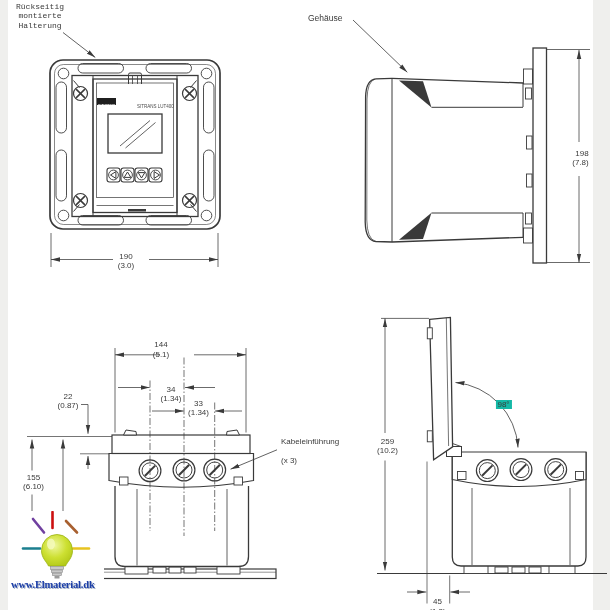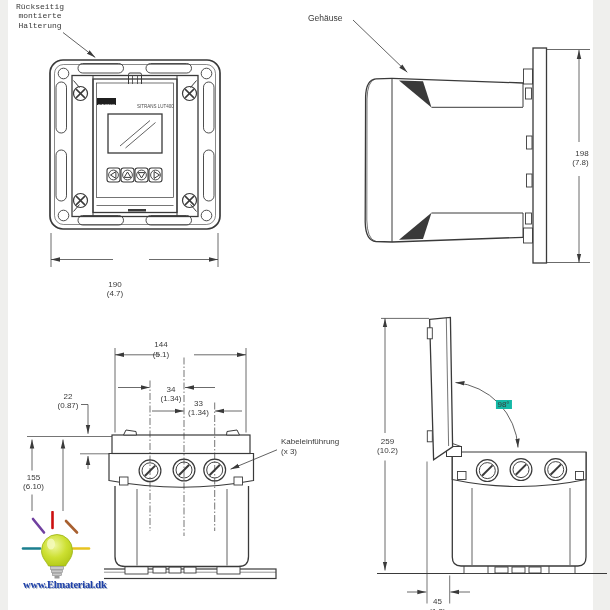--- a/index.html
+++ b/index.html
@@ -14,21 +14,21 @@
   .c { transform:translateX(-50%); text-align:center; }
   .lbl3 { text-align:center;font-family:Liberation Mono, monospace; }
   .angle-badge { background:#14b8a6; padding:0 2px; }
   .badge { position:absolute; left:96.5px; top:98px; width:19px; height:6.5px; background:#1f1f1f;
            overflow:hidden; z-index:3; }
   .badge span { display:inline-block; transform:scale(0.4); transform-origin:0 0; font-size:9px;
                 font-weight:bold; letter-spacing:0.5px; color:#fff; margin:1px 0 0 1.5px; white-space:nowrap; }
   .tinytxt { position:absolute; left:136.5px; top:98.2px; z-index:3; }
   .tinytxt span { display:inline-block; transform:scale(0.5); transform-origin:0 0; font-size:9px;
                   color:#4a4a4a; white-space:nowrap; }
-  .wm { position:absolute; left:23px; top:579px; z-index:3; font-family:"Liberation Serif", serif;
+  .wm { position:absolute; left:11px; top:579px; z-index:3; font-family:"Liberation Serif", serif;
         font-weight:bold; font-size:10.5px; letter-spacing:-0.2px; color:#1d3fa8;
         text-shadow:1px 1px 0 #a8b4c8; white-space:nowrap; }
   .bulb-svg { position:absolute; left:0; top:0; }
 </style>
 </head>
 <body>
 
 <div class="page">
   <div class="strip l"></div>
   <div class="strip r"></div>
@@ -266,23 +266,23 @@
   <div class="t lbl3" style="left:40px; top:1.5px; transform:translateX(-50%);">
     <div>Rückseitig</div>
     <div>montierte</div>
     <div>Halterung</div>
   </div>
   <div class="t" style="left:308px; top:13.5px; font-size:8.5px;">Gehäuse</div>
 
   <div class="badge"><span>SIEMENS</span></div>
   <div class="tinytxt"><span>SITRANS LUT400</span></div>
 
-  <div class="t c" style="left:115px; top:251.5px;margin-top:28px;">
+  <div class="t c" style="left:126px; top:251.5px;">
     <div>190</div>
-      <div>(4.7)</div>
+      <div>(3.0)</div>
   </div>
   <div class="t c" style="left:580.5px; top:148.5px;text-align:right;">
     <div>198</div>
       <div>(7.8)</div>
   </div>
   <div class="t c" style="left:161px; top:340px;text-align:center;">
     <div>144</div>
       <div>(5.1)</div>
   </div>
   <div class="t c" style="left:171px; top:372.8px;margin-top:12px;">
@@ -307,15 +307,15 @@
   </div>
   <div class="t c" style="left:503.5px; top:399.5px;">
     <span class="angle-badge">98°</span>
   </div>
   <div class="t c" style="left:437.5px; top:585px;margin-top:12px;">
     <div>45</div>
       <div>(1.2)</div>
   </div>
   <div class="t" style="left:281px; top:436.5px;">
     <div>Kabeleinführung</div>
-    <div style="margin-top:1px;">(x 3)</div>
+    <div style="margin-top:10px;">(x 3)</div>
   </div>
 </div>
 
 </body></html>

